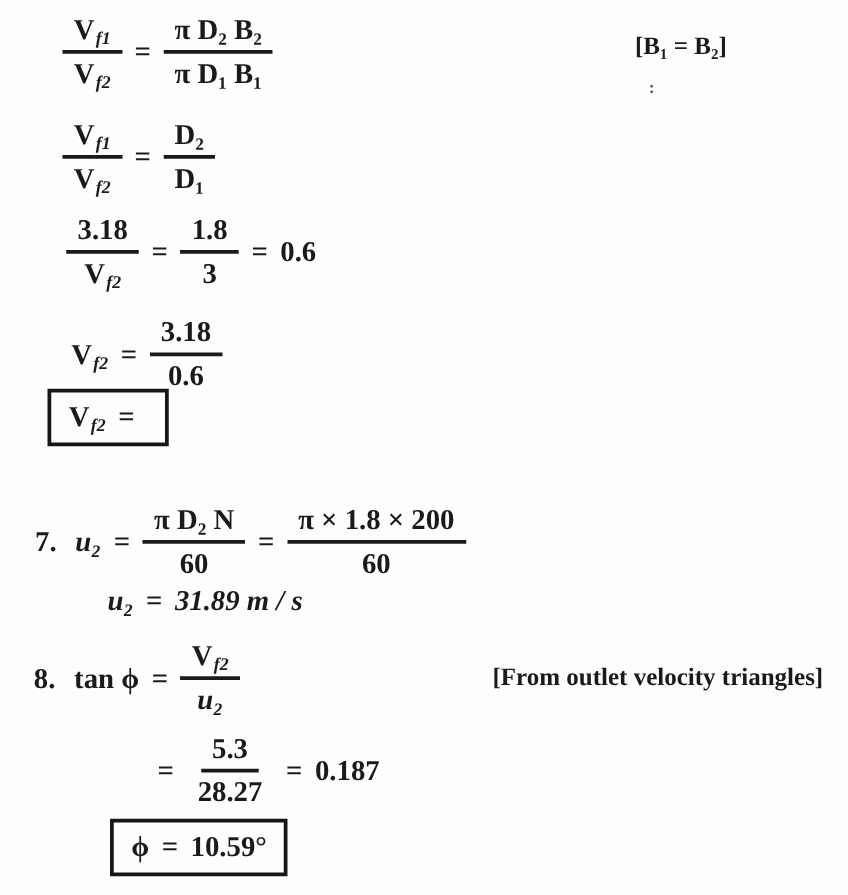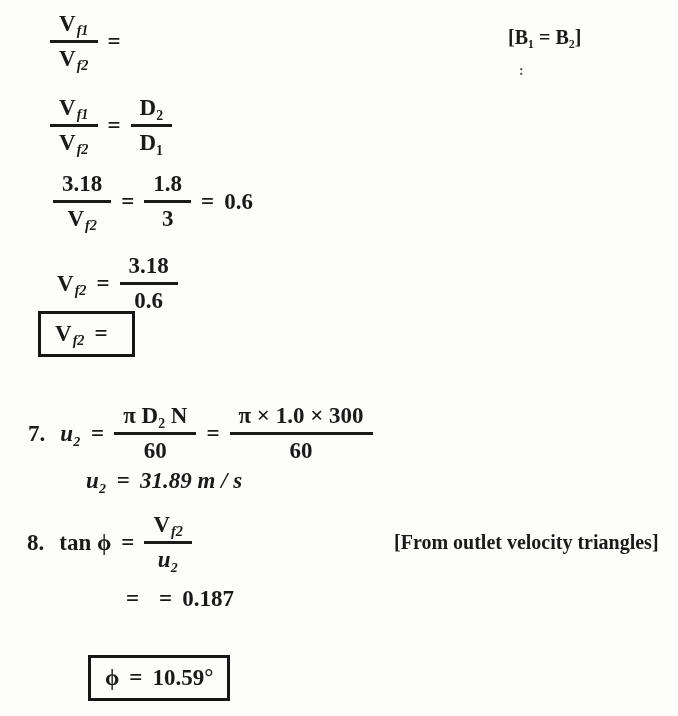--- a/index.html
+++ b/index.html
@@ -71,20 +71,24 @@
 <body>
 
 <div class="page">
 
   <div class="row" style="left:30px; top:11px;">
     <span class="frac">
       <span class="num"><span>V</span><span class="sub it">f1</span></span>
       <span class="den"><span>V</span><span class="sub it">f2</span></span>
     </span>
     <span class="eq">=</span>
+    <span class="frac">
+      <span class="num">π D₂ B₂</span>
+      <span class="den">π D₁ B₁</span>
+    </span>
   </div>
   <div class="note" style="left:488px; top:26px;">[B₁ = B₂]</div>
   <div class="artifact" style="left:499px; top:63px;">:</div>
 
   <div class="row" style="left:30px; top:95px;">
     <span class="frac">
       <span class="num"><span>V</span><span class="sub it">f1</span></span>
       <span class="den"><span>V</span><span class="sub it">f2</span></span>
     </span>
     <span class="eq">=</span>
@@ -127,21 +131,21 @@
   <div class="row" style="left:8px; top:403px;">
     <span class="step">7.</span>
     <span class="it">u₂</span>
     <span class="eq">=</span>
     <span class="frac">
       <span class="num">π D₂ N</span>
       <span class="den">60</span>
     </span>
     <span class="eq">=</span>
     <span class="frac">
-      <span class="num">π × 1.0 × 300</span>
+      <span class="num">π × 1.8 × 200</span>
       <span class="den">60</span>
     </span>
   </div>
 
   <div class="row" style="left:66px; top:468px;">
     <span class="it">u₂</span>
     <span class="eq">=</span>
     <span class="it">31.89 m / s</span>
   </div>
 
@@ -151,20 +155,24 @@
     <span class="eq">=</span>
     <span class="frac">
       <span class="num"><span>V</span><span class="sub it">f2</span></span>
       <span class="den it">u₂</span>
     </span>
   </div>
   <div class="note" style="left:374px; top:531px;">[From outlet velocity triangles]</div>
 
   <div class="row" style="left:96px; top:586px;">
     <span class="eq">=</span>
+    <span class="frac">
+      <span class="num">5.3</span>
+      <span class="den">28.27</span>
+    </span>
     <span class="eq">=</span>
     <span>0.187</span>
   </div>
 
   <div class="row" style="left:68px; top:655px;">
     <span class="result-box">
       <span>ϕ</span>
       <span class="eq">=</span>
       <span>10.59°</span>
     </span>

